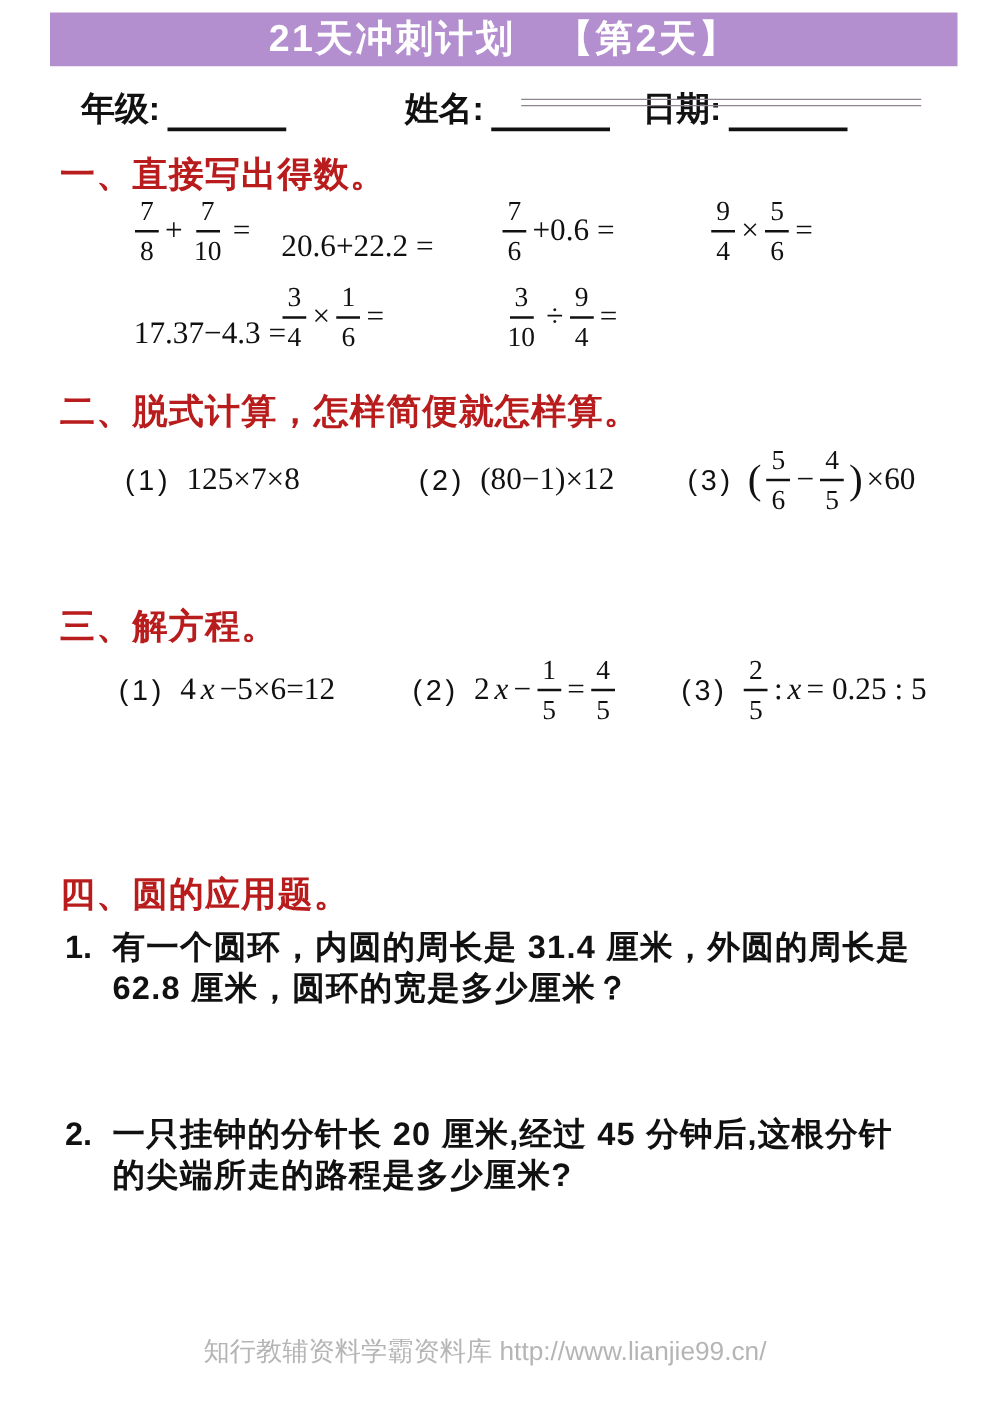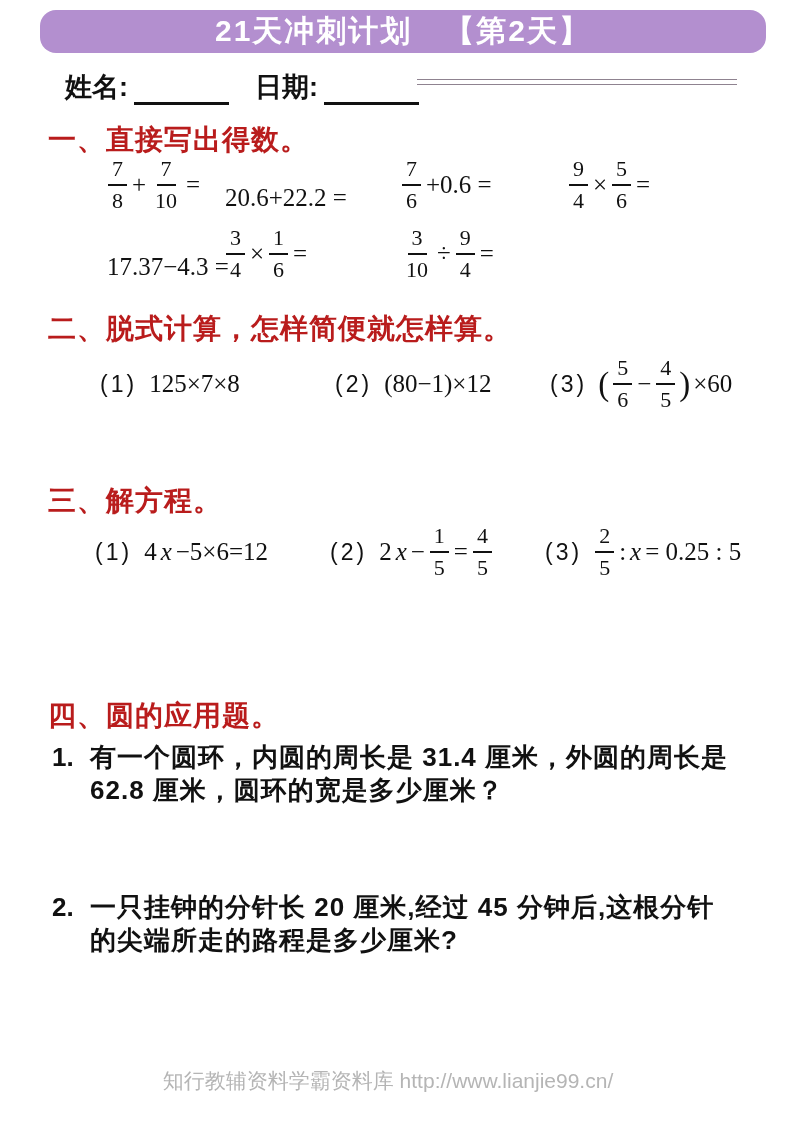--- a/index.html
+++ b/index.html
@@ -32,21 +32,20 @@
   }
   .banner {
     margin:10px 27px 0 40px;
     height:43px;
     background:#b38fcf;
     color:#ffffff;
     font-size:30px;
     font-weight:700;
     display:flex; align-items:center; justify-content:center;
     letter-spacing:2px;
-    border-radius:16px;
   }
   
   .info-row {
     display:flex;
     margin:16px 0 0 65px;
     font-size:27px;
     font-weight:700;
     height:36px;
     align-items:flex-end;
   }
@@ -149,20 +148,24 @@
 
 <div class="page">
 
   <div class="title-underline"></div>
 
   <div class="banner">
     <span>21天冲刺计划　【第2天】</span>
   </div>
 
   <div class="info-row">
+    <div class="info-field grade-field">
+      <span>年级:</span>
+        <span class="blank"></span>
+    </div>
     <div class="info-field name-field">
       <span>姓名:</span>
         <span class="blank"></span>
     </div>
     <div class="info-field date-field">
       <span>日期:</span>
         <span class="blank"></span>
     </div>
   </div>
 

